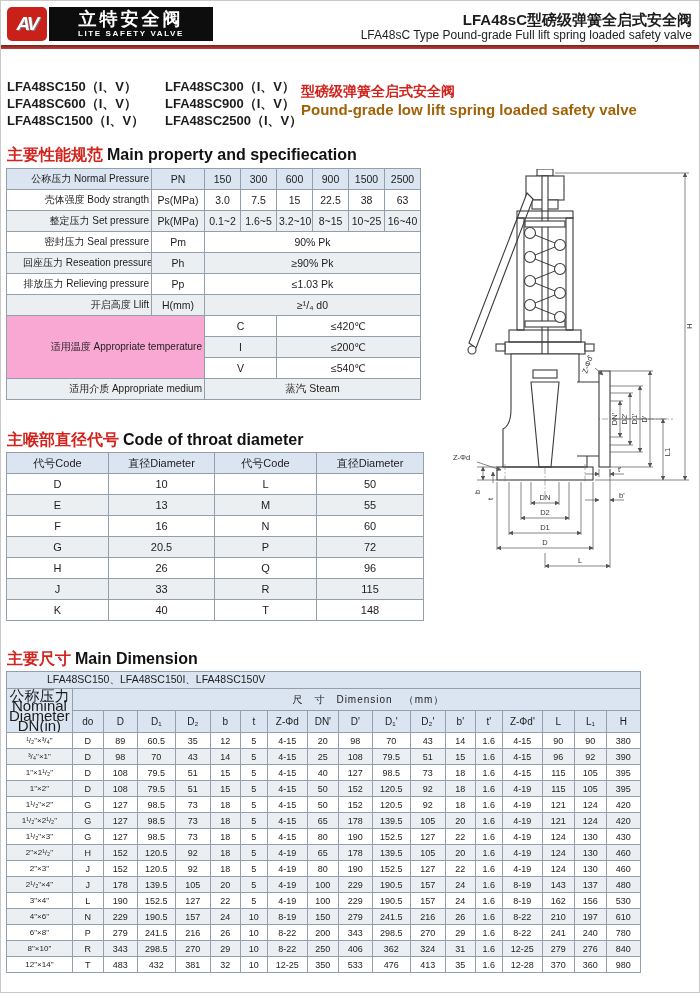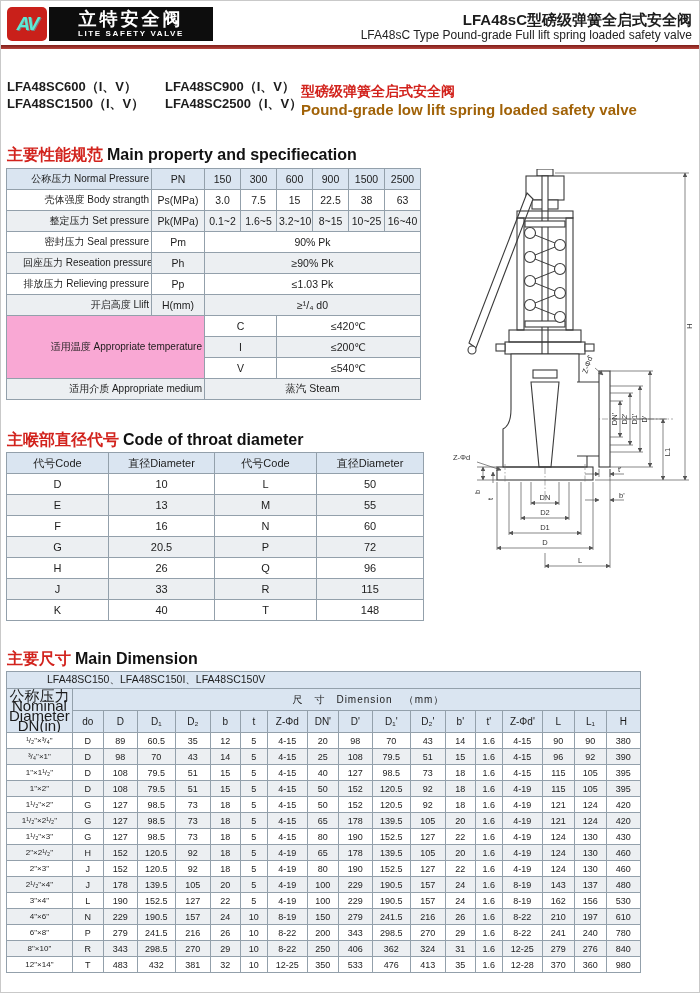--- a/index.html
+++ b/index.html
@@ -2,21 +2,21 @@
 <html><head>
 <meta charset="utf-8">
 <style>
   html,body{margin:0;padding:0;background:#fff;}
   body{font-family:"Liberation Sans","DejaVu Sans",sans-serif;color:#1c1c1c;}
   #page{position:relative;width:700px;height:993px;background:#fff;border:1px solid #c9c9c9;box-sizing:border-box;overflow:hidden;}
 
   
   .logo-mark{position:absolute;left:6px;top:6px;width:40px;height:34px;background:#c9201a;border-radius:5px;
     display:flex;align-items:center;justify-content:center;}
-  .logo-mark span{font-style:italic;font-weight:bold;font-size:19px;color:#5eead4;
+  .logo-mark span{font-style:italic;font-weight:bold;font-size:19px;color:#ffffff;
     text-shadow:1px 1px 0 #7d7d7d;letter-spacing:-2px;}
   .logo-box{position:absolute;left:48px;top:6px;width:164px;height:34px;background:#0d0d0d;color:#fff;
     display:flex;flex-direction:column;align-items:center;justify-content:center;}
   .logo-cn{font-size:18px;font-weight:bold;letter-spacing:3px;line-height:19px;}
   .logo-en{font-size:8px;font-weight:bold;letter-spacing:1.6px;line-height:9px;}
   .head-title{position:absolute;right:7px;top:10px;text-align:right;}
   .head-title .cn{font-size:15px;font-weight:bold;line-height:17px;}
   .head-title .en{font-size:12px;line-height:15px;color:#222;}
   .red-rule{position:absolute;left:0;top:44px;width:700px;height:4px;
     background:linear-gradient(#7e1d18,#b5433c);}
@@ -80,20 +80,21 @@
     <div class="logo-cn">立特安全阀</div>
     <div class="logo-en">LITE SAFETY VALVE</div>
   </div>
   <div class="head-title">
     <div class="cn">LFA48sC型磅级弹簧全启式安全阀</div>
     <div class="en">LFA48sC Type Pound-grade Full lift spring loaded safety valve</div>
   </div>
   <div class="red-rule"></div>
 
   <div class="models">
+    <div><span class="m1">LFA48SC150（I、V）</span><span class="m2">LFA48SC300（I、V）</span></div>
     <div><span class="m1">LFA48SC600（I、V）</span><span class="m2">LFA48SC900（I、V）</span></div>
     <div><span class="m1">LFA48SC1500（I、V）</span><span class="m2">LFA48SC2500（I、V）</span></div>
   </div>
   <div class="sub-cn">型磅级弹簧全启式安全阀</div>
   <div class="sub-en">Pound-grade low lift spring loaded safety valve</div>
 
   <div class="sec-title" style="top:144px;">
     <span class="cn">主要性能规范</span><span class="en">Main property and specifiecation</span>
   </div>
 

